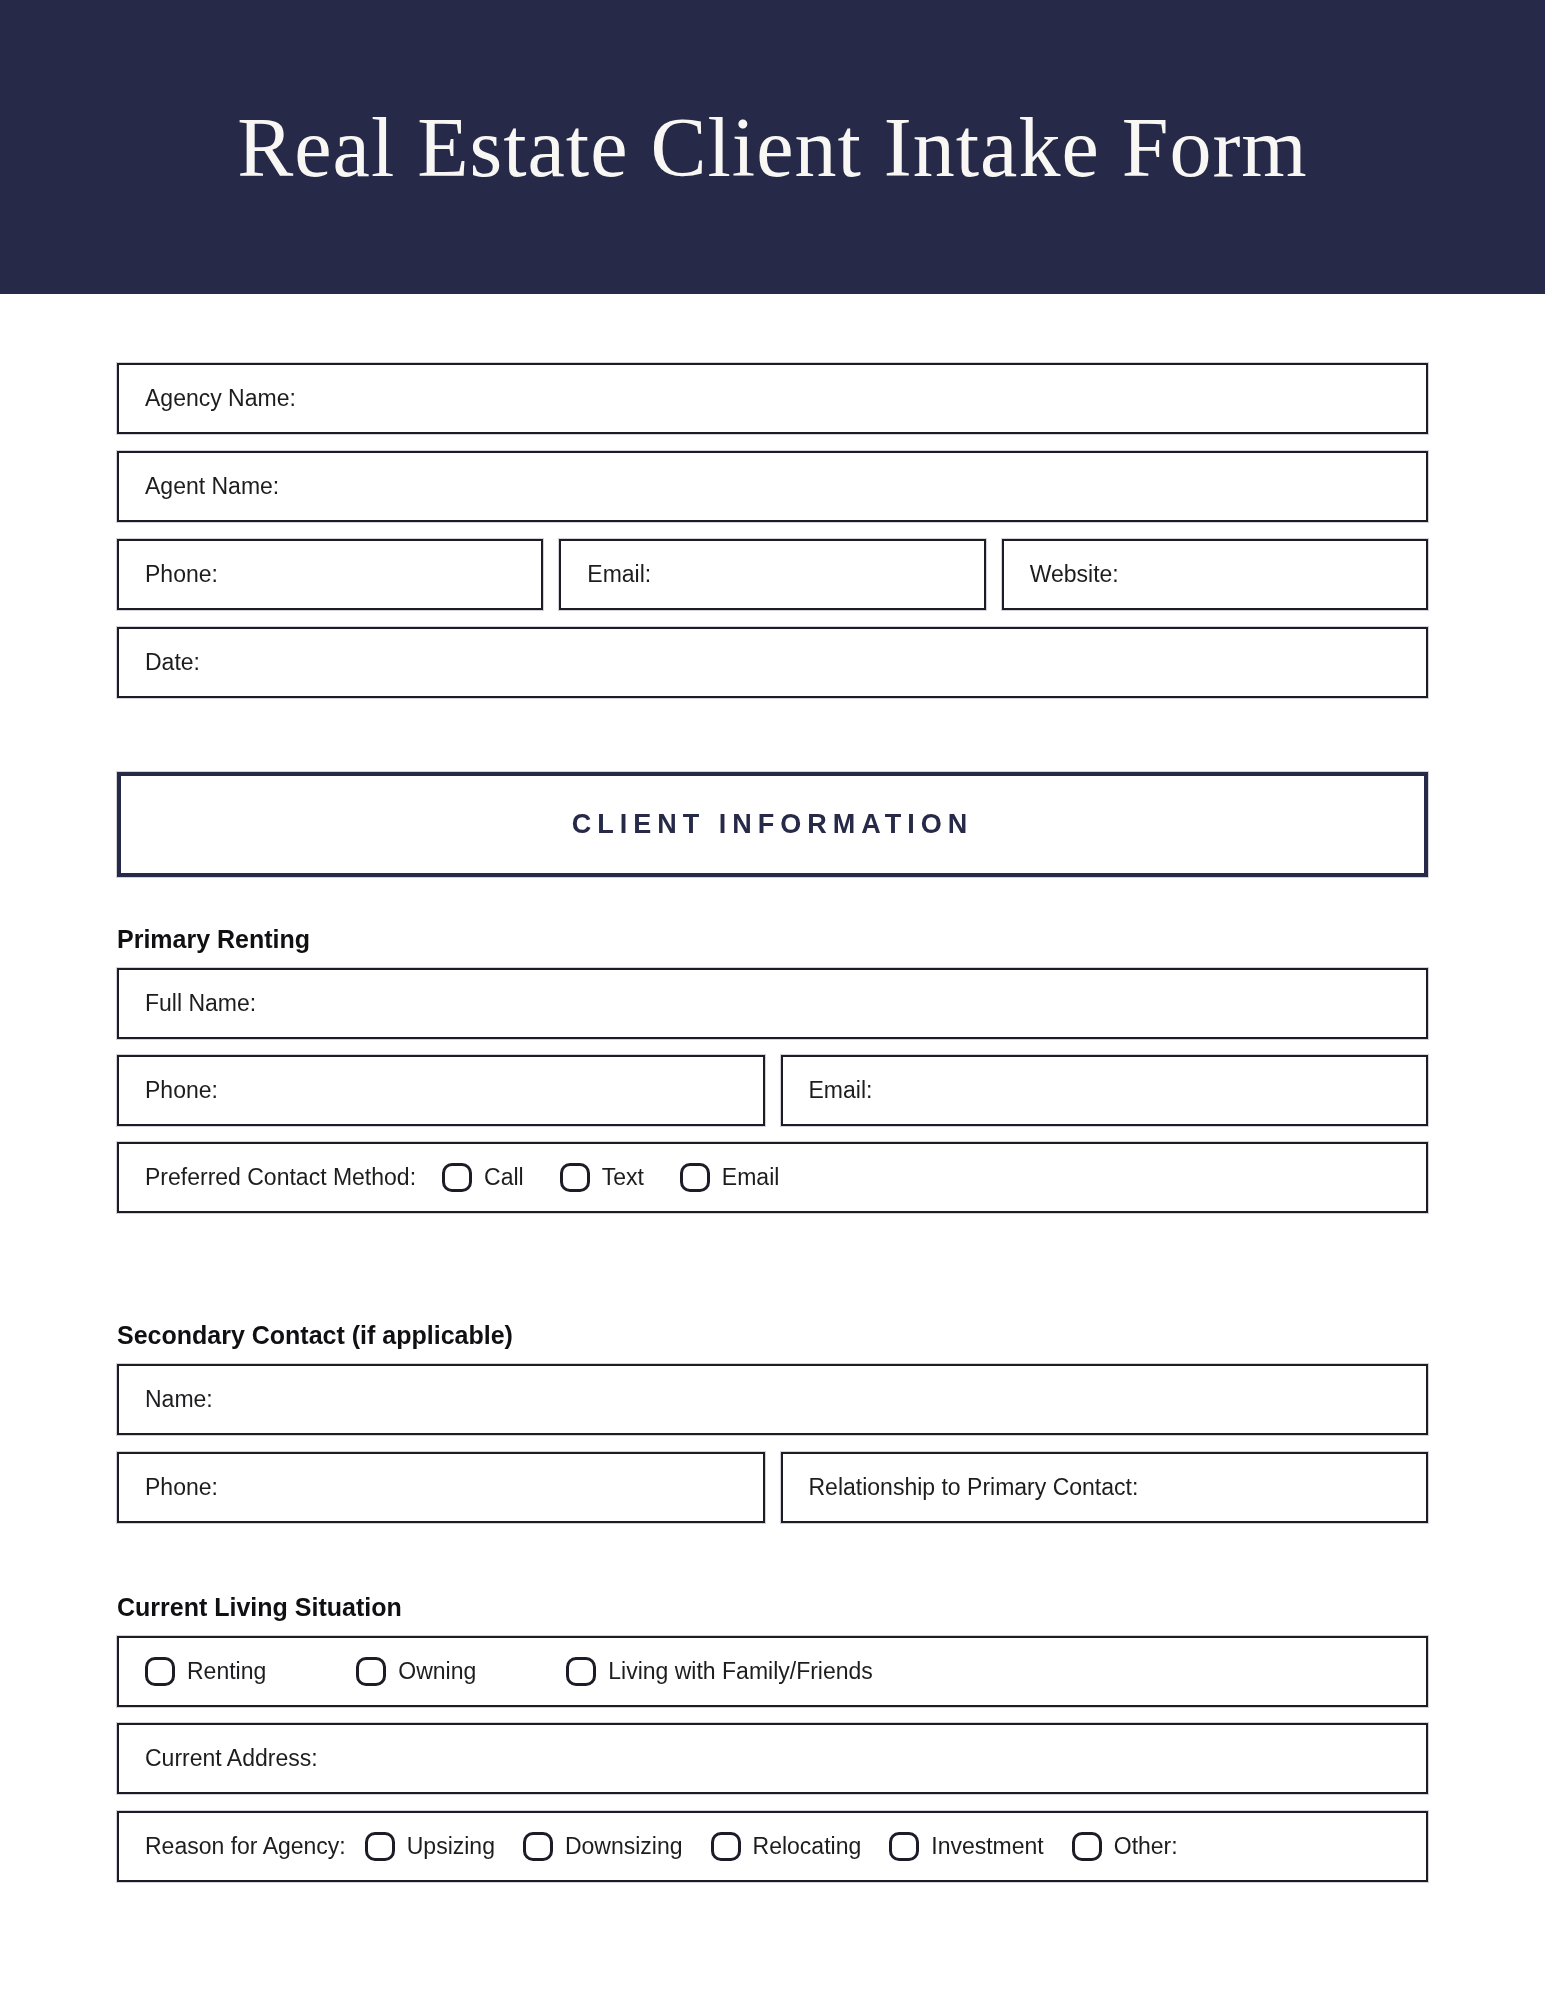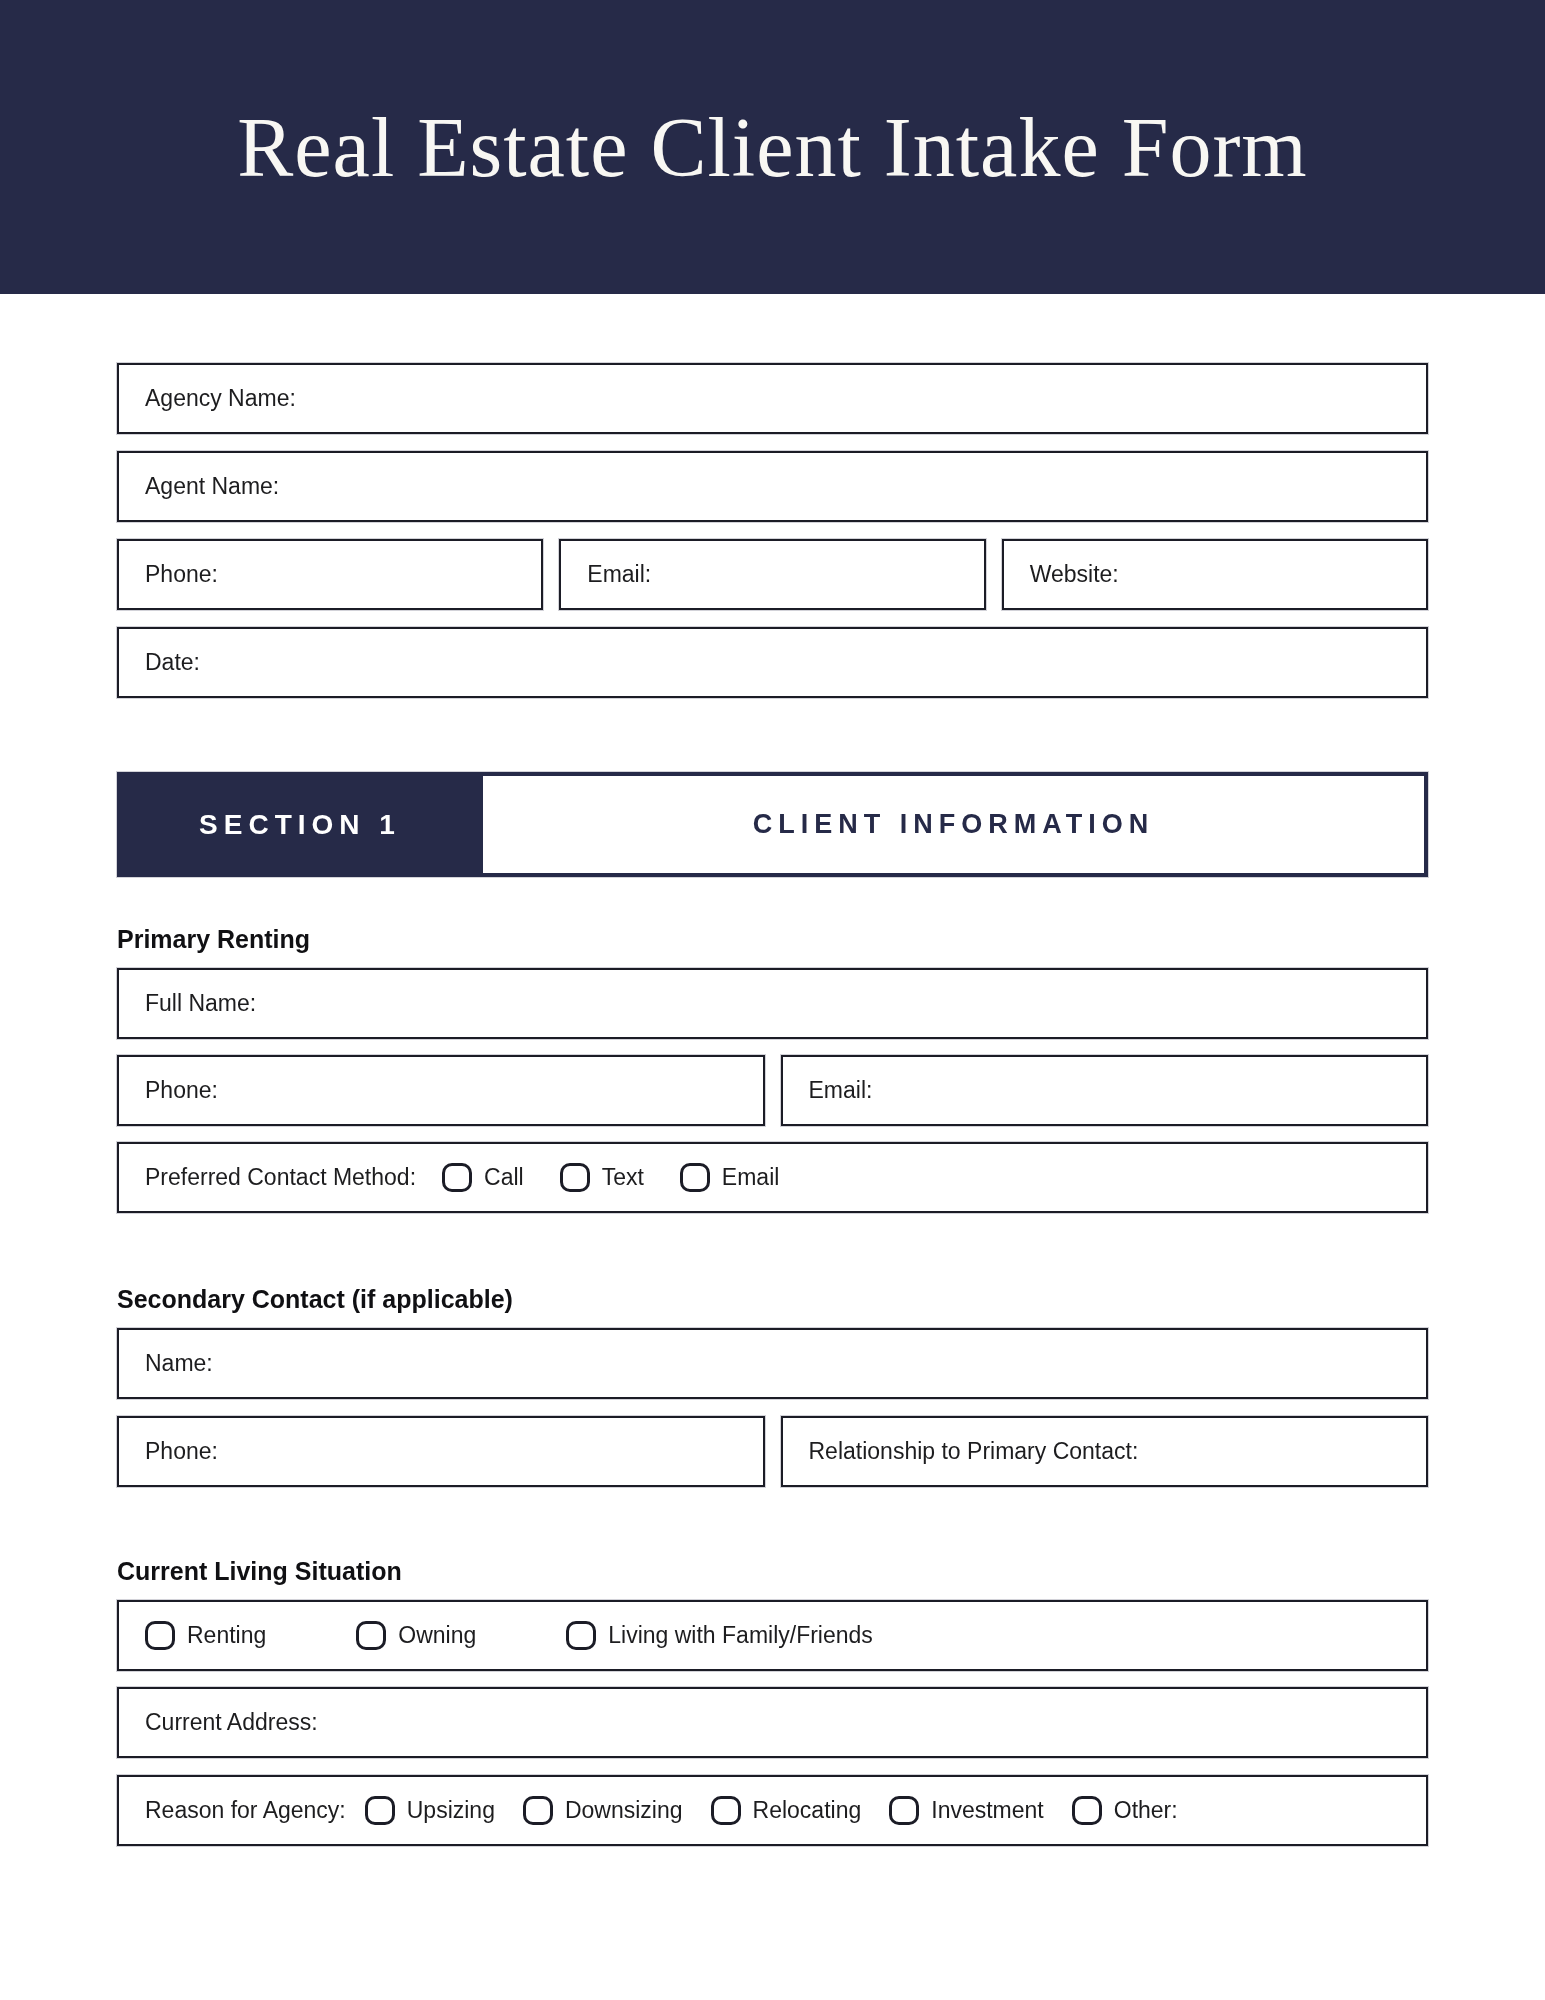--- a/index.html
+++ b/index.html
@@ -65,21 +65,21 @@
   }
   .banner-right span {
     color:#262a48; font-weight:bold; font-size:27px; letter-spacing:6px;
   }
 
   .group-heading {
     font-size:25px; font-weight:bold; color:#101013;
     margin-bottom:14px;
   }
   .mt-primary   { margin-top:48px; }
-  .mt-secondary { margin-top:72px; }
+  .mt-secondary { margin-top:108px; }
   .mt-living    { margin-top:70px; }
 
   .cb {
     display:inline-block;
     width:30px; height:29px; flex:0 0 30px;
     border:3px solid #1b1c26;
     border-radius:10px;
     background:#ffffff;
     cursor:pointer;
   }
@@ -119,23 +119,20 @@
       <div class="field">
         <span class="field-label">Website:</span>
       </div>
     </div>
 
     <div class="field">
       <span class="field-label">Date:</span>
     </div>
 
     <div class="banner">
-      <div class="banner-left">
-        <span>SECTION 1</span>
-      </div>
       <div class="banner-right">
         <span>CLIENT INFORMATION</span>
       </div>
     </div>
 
     <div class="group-heading mt-primary">Primary Renting</div>
 
     <div class="field mb16">
       <span class="field-label">Full Name:</span>
     </div>

